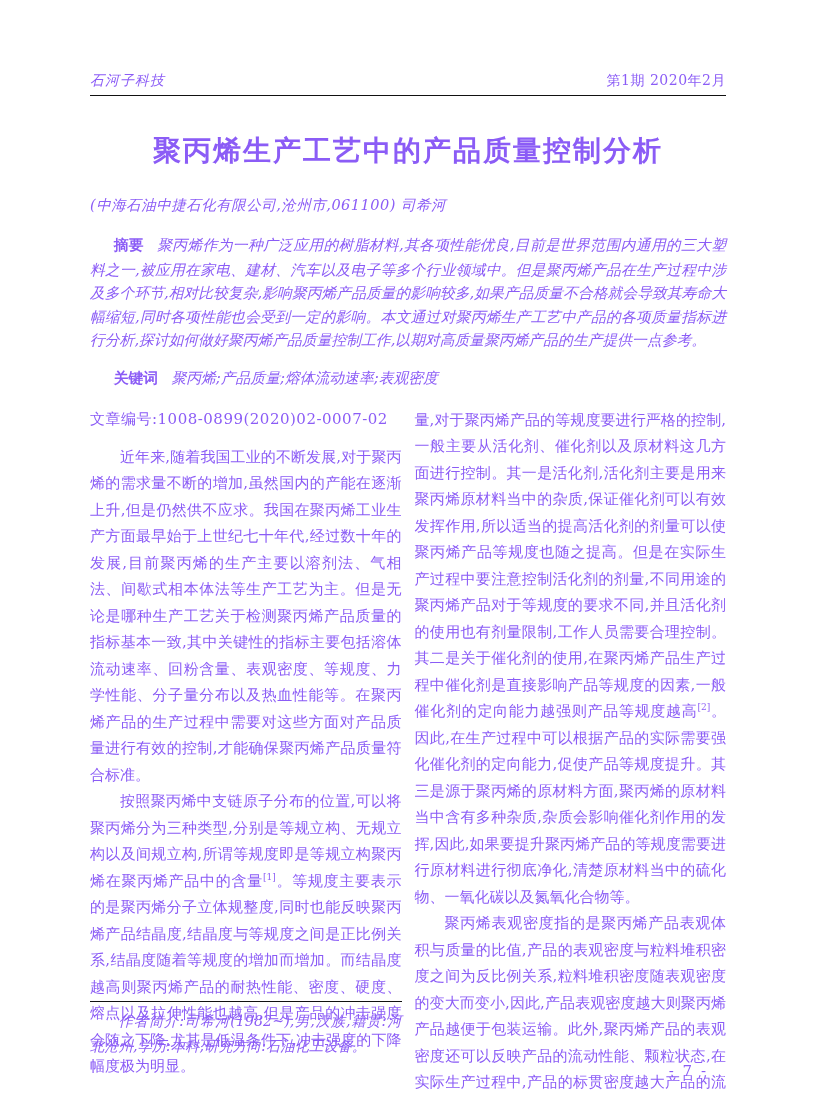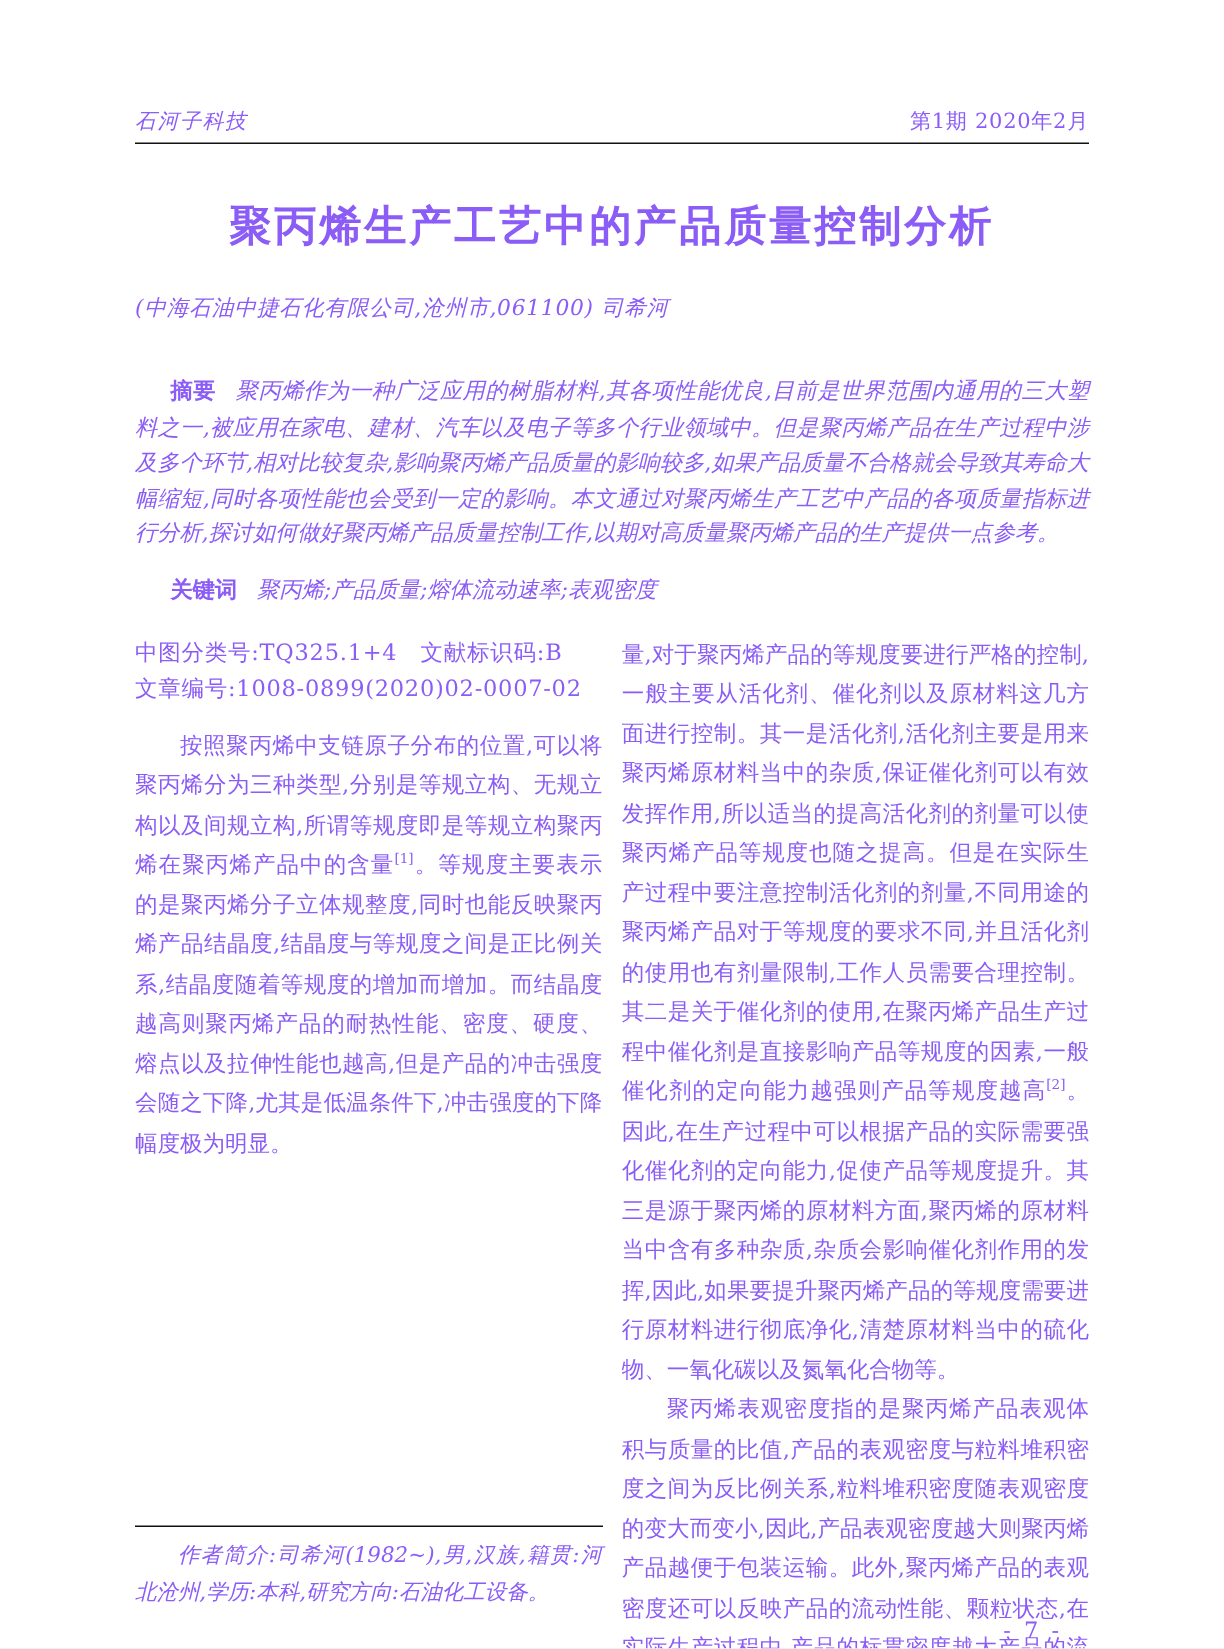--- a/index.html
+++ b/index.html
@@ -37,21 +37,21 @@
     margin:36px 0 0 0;
   }
   .author-line{
     font-style:italic;
     font-size:14.5px;
     margin-top:26px;
     letter-spacing:0.5px;
   }
   
   .abstract{
-    margin-top:34px;
+    margin-top:18px;
     font-style:italic;
     font-size:14.8px;
     line-height:23.5px;
     text-align:justify;
     text-indent:1.6em;
   }
   .abstract .label,.keywords .label{
     font-style:normal;
     font-family:"Liberation Sans","DejaVu Sans",sans-serif;
     font-weight:bold;
@@ -131,24 +131,24 @@
     <div class="author-line">(中海石油中捷石化有限公司,沧州市,061100)  司希河</div>
 
     <p class="abstract"><span class="label">摘要</span><span>聚丙烯作为一种广泛应用的树脂材料,其各项性能优良,目前是世界范围内通用的三大塑料之一,被应用在家电、建材、汽车以及电子等多个行业领域中。但是聚丙烯产品在生产过程中涉及多个环节,相对比较复杂,影响聚丙烯产品质量的影响较多,如果产品质量不合格就会导致其寿命大幅缩短,同时各项性能也会受到一定的影响。本文通过对聚丙烯生产工艺中产品的各项质量指标进行分析,探讨如何做好聚丙烯产品质量控制工作,以期对高质量聚丙烯产品的生产提供一点参考。</span></p>
 
     <p class="keywords"><span class="label">关键词</span><span>聚丙烯;产品质量;熔体流动速率;表观密度</span></p>
 
     <div class="columns">
 
       <div class="col">
         <div class="meta-block">
-          <div>中图分类号:TQ325.1+4　文献标识码:B</div>
           <div>文章编号:1008-0899(2020)02-0007-02</div>
         </div>
 
+        <p>近年来,随着我国工业的不断发展,对于聚丙烯的需求量不断的增加,虽然国内的产能在逐渐上升,但是仍然供不应求。我国在聚丙烯工业生产方面最早始于上世纪七十年代,经过数十年的发展,目前聚丙烯的生产主要以溶剂法、气相法、间歇式相本体法等生产工艺为主。但是无论是哪种生产工艺关于检测聚丙烯产品质量的指标基本一致,其中关键性的指标主要包括溶体流动速率、回粉含量、表观密度、等规度、力学性能、分子量分布以及热血性能等。在聚丙烯产品的生产过程中需要对这些方面对产品质量进行有效的控制,才能确保聚丙烯产品质量符合标准。</p>
 
 
         <p><span>按照聚丙烯中支链原子分布的位置,可以将聚丙烯分为三种类型,分别是等规立构、无规立构以及间规立构,所谓等规度即是等规立构聚丙烯在聚丙烯产品中的含量</span><sup class="ref">[1]</sup><span>。等规度主要表示的是聚丙烯分子立体规整度,同时也能反映聚丙烯产品结晶度,结晶度与等规度之间是正比例关系,结晶度随着等规度的增加而增加。而结晶度越高则聚丙烯产品的耐热性能、密度、硬度、熔点以及拉伸性能也越高,但是产品的冲击强度会随之下降,尤其是低温条件下,冲击强度的下降幅度极为明显。</span></p>
 
         <div class="bio">作者简介:司希河(1982~),男,汉族,籍贯:河北沧州,学历:本科,研究方向:石油化工设备。</div>
       </div>
 
       <div class="col">
         <p class="no-indent"><span>量,对于聚丙烯产品的等规度要进行严格的控制,一般主要从活化剂、催化剂以及原材料这几方面进行控制。其一是活化剂,活化剂主要是用来聚丙烯原材料当中的杂质,保证催化剂可以有效发挥作用,所以适当的提高活化剂的剂量可以使聚丙烯产品等规度也随之提高。但是在实际生产过程中要注意控制活化剂的剂量,不同用途的聚丙烯产品对于等规度的要求不同,并且活化剂的使用也有剂量限制,工作人员需要合理控制。其二是关于催化剂的使用,在聚丙烯产品生产过程中催化剂是直接影响产品等规度的因素,一般催化剂的定向能力越强则产品等规度越高</span><sup class="ref">[2]</sup><span>。因此,在生产过程中可以根据产品的实际需要强化催化剂的定向能力,促使产品等规度提升。其三是源于聚丙烯的原材料方面,聚丙烯的原材料当中含有多种杂质,杂质会影响催化剂作用的发挥,因此,如果要提升聚丙烯产品的等规度需要进行原材料进行彻底净化,清楚原材料当中的硫化物、一氧化碳以及氮氧化合物等。</span></p>
 

